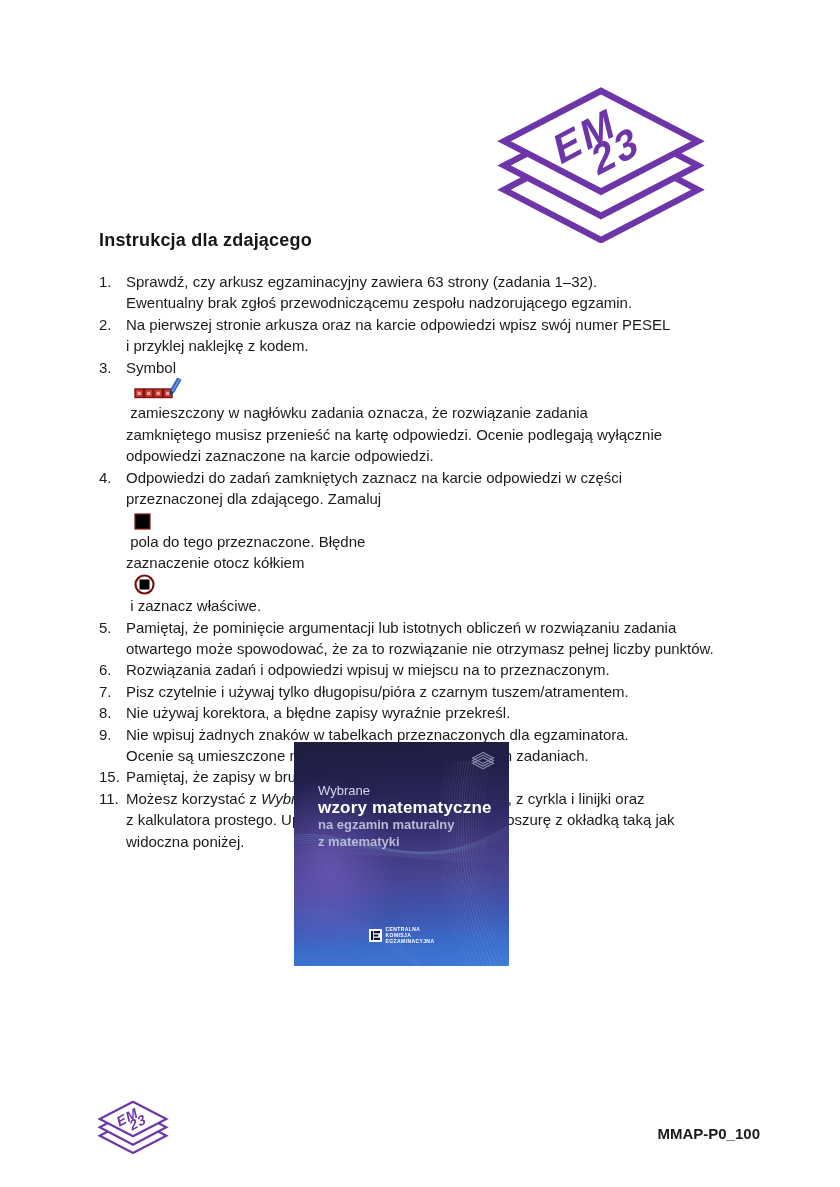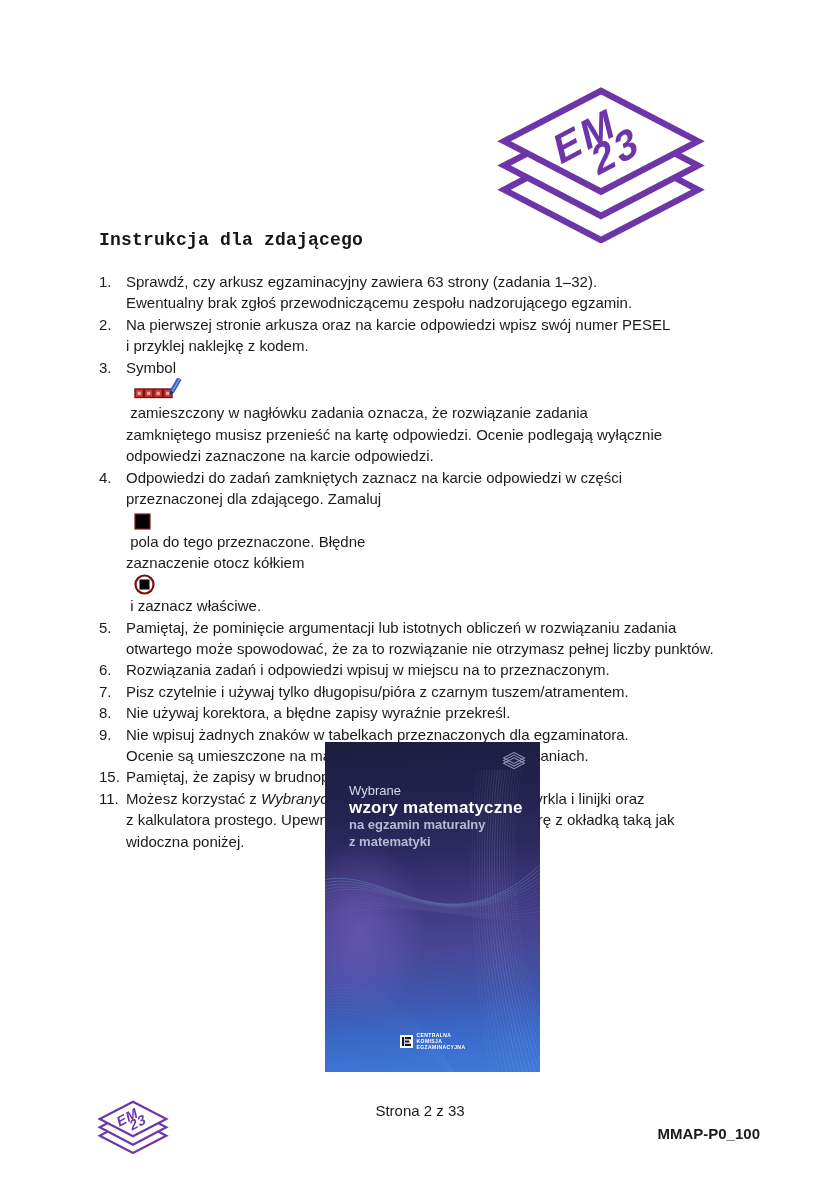--- a/index.html
+++ b/index.html
@@ -11,38 +11,38 @@
   .page { position:absolute; inset:0; background:#fff; }
 
   
   .logo-top    { position:absolute; left:492px; top:86px;  width:218px; height:157px; }
   .logo-bottom { position:absolute; left:96px;  top:1100px; width:74px;  height:54px; }
   .logo-top svg, .logo-bottom svg { width:100%; height:100%; display:block; }
 
   
   .heading {
     position:absolute; left:99px; top:230px;
-    font-size:18px; font-weight:bold; letter-spacing:0.2px; color:#161616;font-family:Liberation Mono, monospace;
+    font-size:18px; font-weight:bold; letter-spacing:0.2px; color:#161616;
   }
 
   
   .instructions {
     position:absolute; left:99px; top:271px; width:652px;
     list-style:none; font-size:15px; line-height:21.4px;
   }
   .instructions li { display:flex; }
   .instructions .num { flex:0 0 27px; }
   .instructions .body { flex:1; white-space:pre-wrap; }
   .instructions .body em { font-style:italic; }
   .inline-icon { display:inline-block; vertical-align:-5px; }
   .inline-icon svg { display:block; }
 
   
   .cover {
-    position:absolute; left:325px; top:742px; width:215px; height:330px;
+    position:absolute; left:294px; top:742px; width:215px; height:224px;
     overflow:hidden;
     background:
       radial-gradient(95px 130px at 16% 57%, rgba(125,100,205,0.55), rgba(125,100,205,0) 70%),
       linear-gradient(176deg,
         #1d1d3e 0%, #23214e 18%, #2e2a62 34%, #423a83 50%,
         #474694 62%, #3e56ae 76%, #3a6bca 88%, #3f7ad9 100%);
   }
   .cover-waves { position:absolute; inset:0; width:100%; height:100%; }
   .cover-minilogo { position:absolute; right:14px; top:10px; opacity:0.65; }
   .cover-text { position:absolute; left:24px; top:40px; }
@@ -231,21 +231,20 @@
         <path fill="#10152e" d="M2 2h2.2v9H2zM5 2h6v2.2H5zM5 5.4h4.4v2.2H5zM5 8.8h6V11H5z"></path>
       </svg>
       <div class="cke-text">
         <div>CENTRALNA</div>
         <div>KOMISJA</div>
         <div>EGZAMINACYJNA</div>
       </div>
     </div>
   </div>
 
-  <div class="footer-page">Strona 2 z 33</div>
   <div class="footer-code">MMAP-P0_100</div>
 
   <div class="logo-bottom">
   <svg viewBox="0 0 222 162">
     <g fill="#ffffff" stroke="#6e35a8" stroke-width="6.5" stroke-linejoin="miter">
       <polygon points="111,55 211,107 111,159 11,107"></polygon>
       <polygon points="111,30 211,82 111,134 11,82"></polygon>
       <polygon points="111,5 211,57 111,109 11,57"></polygon>
     </g>
     <g transform="translate(68,82) rotate(-28) skewX(-14)" font-family="Liberation Sans, sans-serif" font-weight="bold" font-size="42" fill="#6e35a8" letter-spacing="3">

